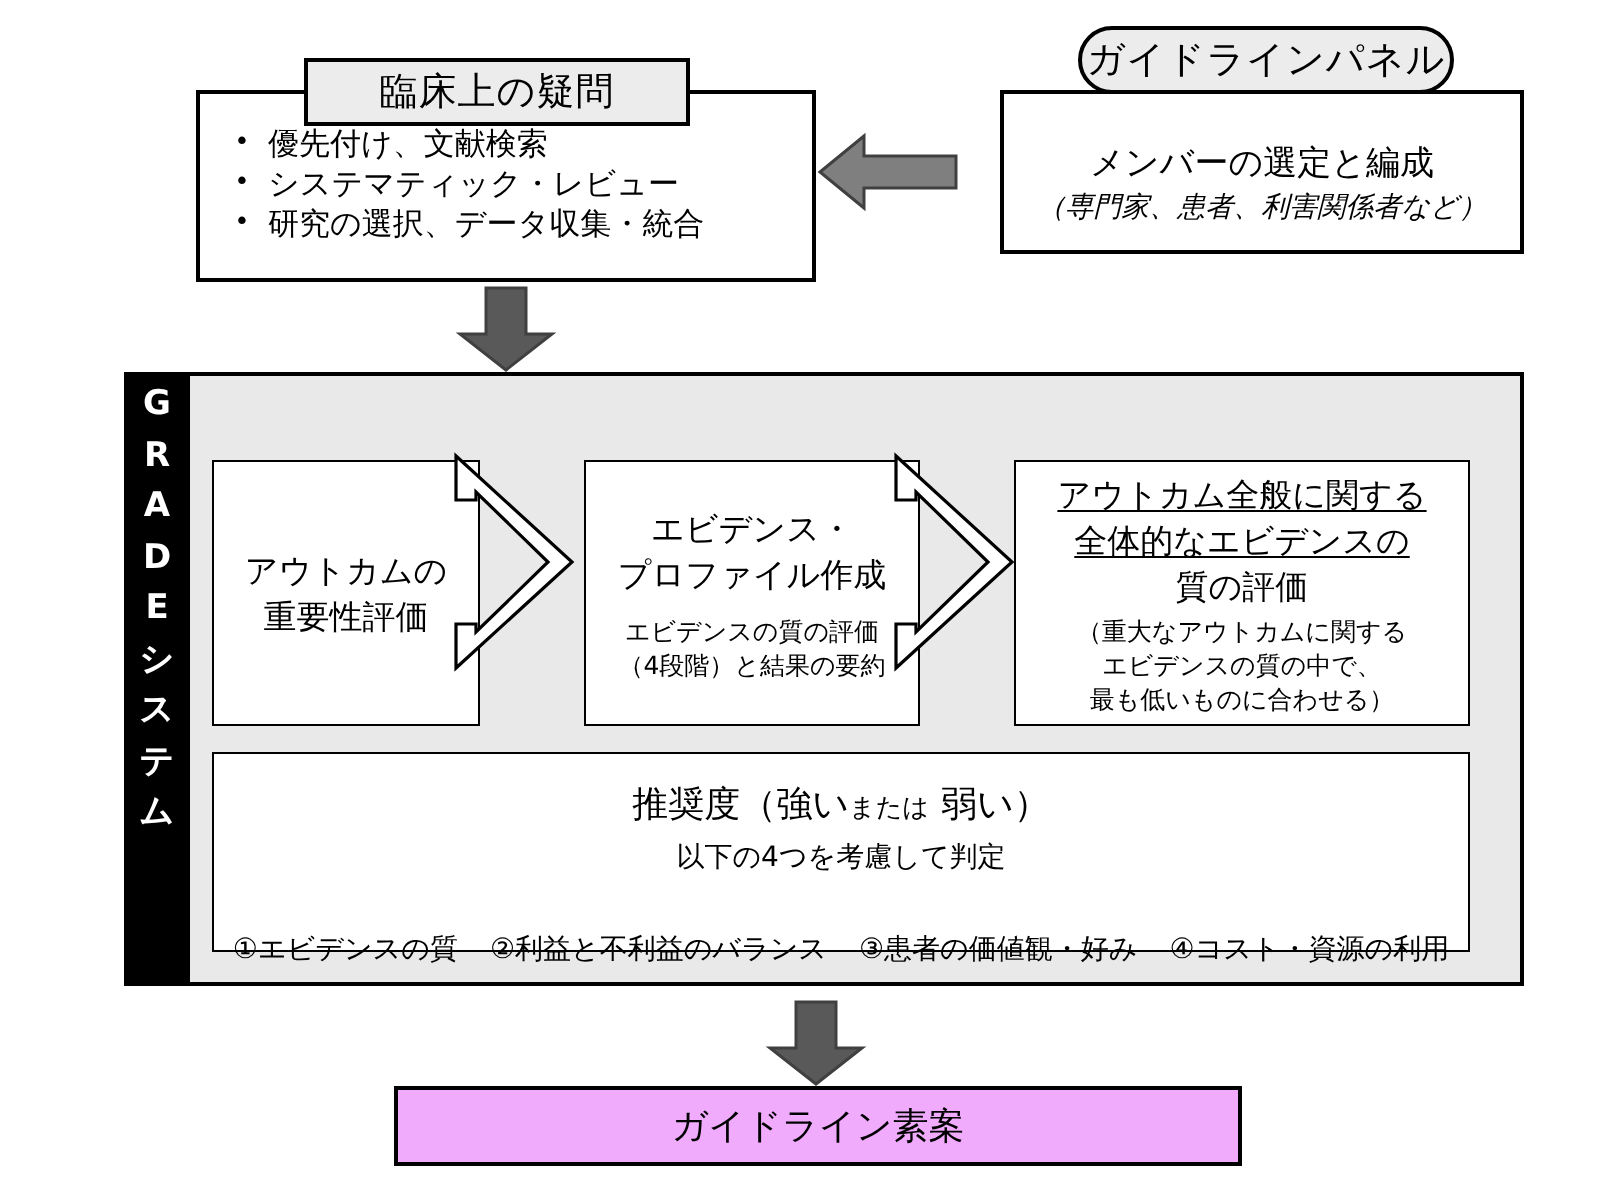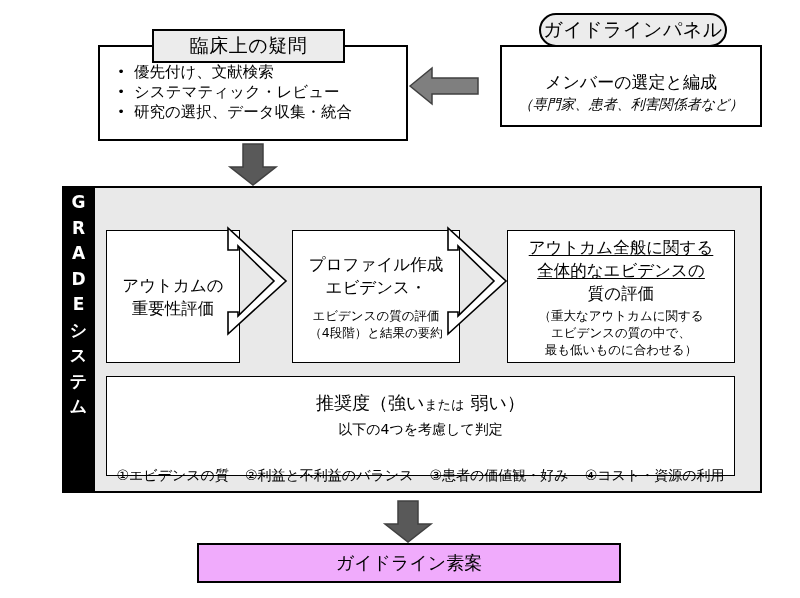--- a/index.html
+++ b/index.html
@@ -220,22 +220,22 @@
       <div>重要性評価</div>
     </div>
   </div>
 
   <svg class="abs chevron" style="left:226px;top:226px;" width="62" height="110" viewBox="0 0 62 110">
     <polygon points="2,2 2,24 12,24 12,20 48,55 12,90 12,86 2,86 2,108 60,55" fill="#ffffff" stroke="#000000" stroke-width="1.6" stroke-linejoin="miter"></polygon>
   </svg>
 
   <div class="abs stage" style="left:292px;top:206px;width:168px;height:133px;">
     <div class="head">
+      <div>エビデンス・</div>
       <div>プロファイル作成</div>
-      <div>エビデンス・</div>
     </div>
     <div class="sub">
       <div>エビデンスの質の評価</div>
       <div>（4段階）と結果の要約</div>
     </div>
   </div>
 
   <svg class="abs chevron" style="left:446px;top:226px;" width="62" height="110" viewBox="0 0 62 110">
     <polygon points="2,2 2,24 12,24 12,20 48,55 12,90 12,86 2,86 2,108 60,55" fill="#ffffff" stroke="#000000" stroke-width="1.6" stroke-linejoin="miter"></polygon>
   </svg>

